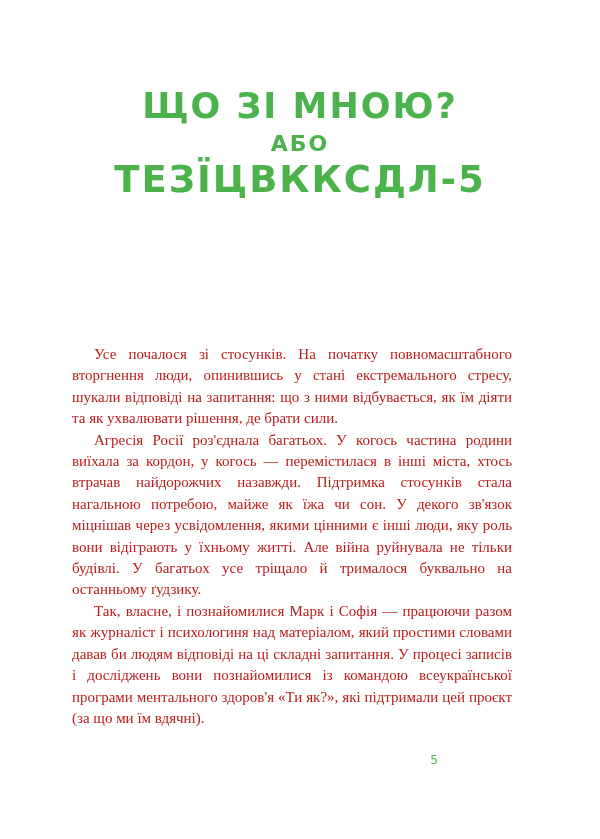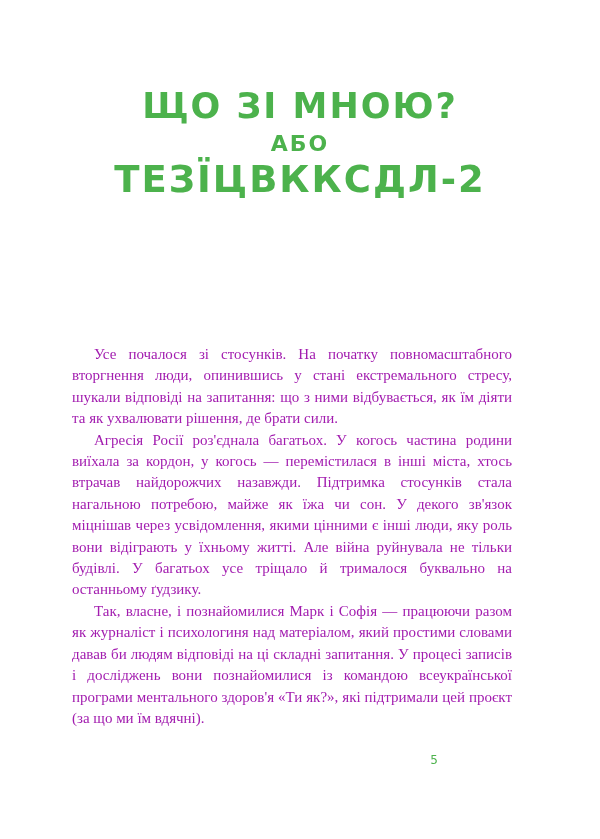--- a/index.html
+++ b/index.html
@@ -50,21 +50,21 @@
   .body-block {
     position: absolute;
     left: 72px;
     top: 344px;
     width: 440px;
   }
   .para {
     font-family: "Liberation Serif", serif;
     font-size: 15px;
     line-height: 21.4px;
-    color: #a21caf;
+    color: #b91c1c;
     text-align: justify;
     text-indent: 22px;
     margin: 0;
     hyphens: manual;
   }
   .page-number {
     position: absolute;
     right: 58px;
     bottom: 72px;
     font-family: "DejaVu Sans", sans-serif;
@@ -73,21 +73,21 @@
   }
 </style>
 </head>
 <body>
 
 <div class="page">
 
   <div class="title-block">
     <div class="title-line title-line-1">ЩО ЗІ МНОЮ?</div>
     <div class="title-line title-line-2">АБО</div>
-    <div class="title-line title-line-3">ТЕЗЇЦВККСДЛ-2</div>
+    <div class="title-line title-line-3">ТЕЗЇЦВККСДЛ-5</div>
   </div>
 
   <div class="body-block">
     <p class="para">Усе почалося зі стосунків. На початку повномасштабного вторгнення люди, опинившись у стані екстремального стресу, шукали відповіді на запитання: що з ними відбувається, як їм діяти та як ухвалювати рішення, де брати сили.</p>
     <p class="para">Агресія Росії роз'єднала багатьох. У когось частина родини виїхала за кордон, у когось — перемістилася в інші міста, хтось втрачав найдорожчих назавжди. Підтримка стосунків стала нагальною потребою, майже як їжа чи сон. У декого зв'язок міцнішав через усвідомлення, якими цінними є інші люди, яку роль вони відіграють у їхньому житті. Але війна руйнувала не тільки будівлі. У багатьох усе тріщало й трималося буквально на останньому ґудзику.</p>
     <p class="para">Так, власне, і познайомилися Марк і Софія — працюючи разом як журналіст і психологиня над матеріалом, який простими словами давав би людям відповіді на ці складні запитання. У процесі записів і досліджень вони познайомилися із командою всеукраїнської програми ментального здоров'я «Ти як?», які підтримали цей проєкт (за що ми їм вдячні).</p>
   </div>
 
   <div class="page-number">5</div>
 

